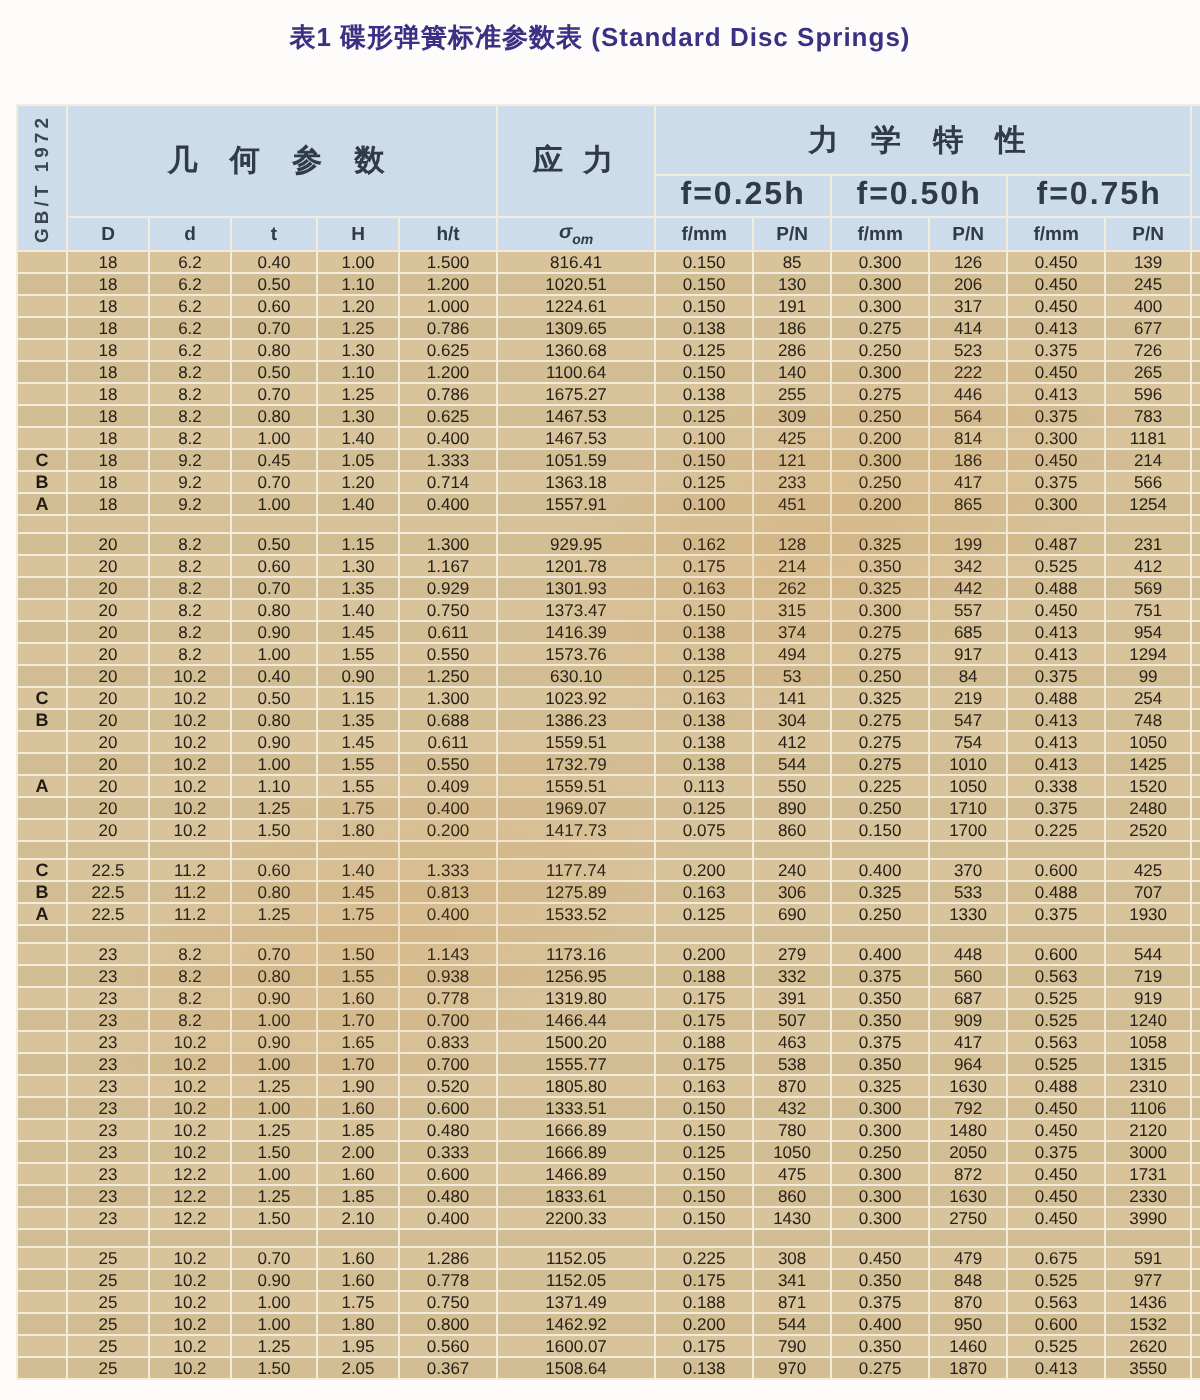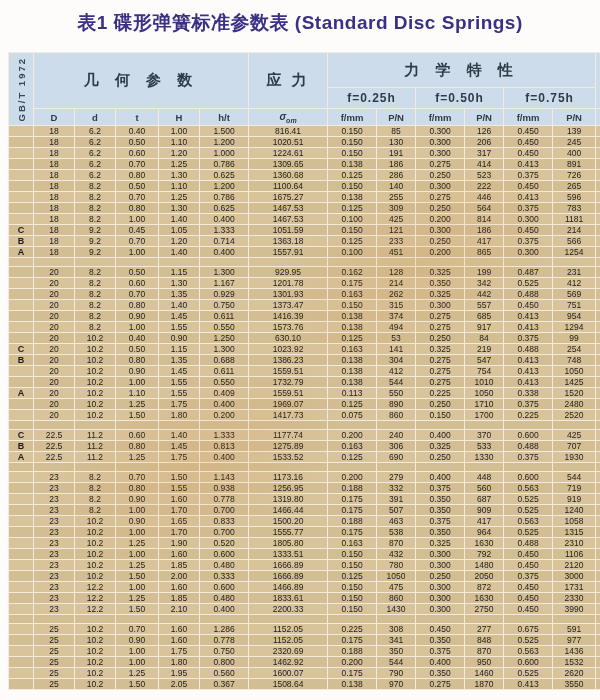--- a/index.html
+++ b/index.html
@@ -4,38 +4,38 @@
 <style>
   html,body{margin:0;padding:0;}
   body{
     width:600px;height:700px;position:relative;overflow:hidden;
     background:#fdfcfa;
     font-family:"Liberation Sans", sans-serif;
     -webkit-font-smoothing:antialiased;
   }
   .page-title{
     position:absolute;top:10px;left:0;width:600px;text-align:center;
-    font-size:19px;font-weight:bold;color:#3b3184;letter-spacing:0.5px;
+    font-size:13px;font-weight:bold;color:#3b3184;letter-spacing:0.5px;
     margin:0;
   }
   .table-wrap{
     position:absolute;left:8px;top:52px;width:584px;
   }
   table.disc{
     width:100%;table-layout:fixed;
     border-collapse:separate;border-spacing:1px;
     background:#f3ecdc;
   }
   
   th{
     background:#ccdcea;color:#2f3b46;font-weight:bold;padding:0;margin:0;
     overflow:hidden;white-space:nowrap;
   }
   th.group{font-size:15px;letter-spacing:6px;}
-  th.fdef{font-size:12px;font-weight:bold;letter-spacing:1px;height:20px;}
+  th.fdef{font-size:16px;font-weight:bold;letter-spacing:1px;height:20px;}
   th.colhead{font-size:9.5px;font-weight:bold;height:16px;}
   th.weight{font-size:14px;line-height:15px;letter-spacing:0;}
   th.gbt{vertical-align:middle;}
   .vert{
     writing-mode:vertical-rl;transform:rotate(180deg);
     font-size:9.5px;letter-spacing:2px;color:#3a4752;font-weight:bold;
     margin:0 auto;
   }
   tr.h1 th{height:34px;}
   
@@ -170,21 +170,21 @@
           <td>6.2</td>
           <td>0.70</td>
           <td>1.25</td>
           <td>0.786</td>
           <td>1309.65</td>
           <td>0.138</td>
           <td>186</td>
           <td>0.275</td>
           <td>414</td>
           <td>0.413</td>
-          <td>891</td>
+          <td>677</td>
           <td>1.23</td>
         </tr>
         <tr>
           <td class="lbl"></td>
           <td>18</td>
           <td>6.2</td>
           <td>0.80</td>
           <td>1.30</td>
           <td>0.625</td>
           <td>1360.68</td>
@@ -856,21 +856,21 @@
           <td class="lbl"></td>
           <td>25</td>
           <td>10.2</td>
           <td>0.70</td>
           <td>1.60</td>
           <td>1.286</td>
           <td>1152.05</td>
           <td>0.225</td>
           <td>308</td>
           <td>0.450</td>
-          <td>277</td>
+          <td>479</td>
           <td>0.675</td>
           <td>591</td>
           <td>2.25</td>
         </tr>
         <tr>
           <td class="lbl"></td>
           <td>25</td>
           <td>10.2</td>
           <td>0.90</td>
           <td>1.60</td>
@@ -884,23 +884,23 @@
           <td>977</td>
           <td>2.89</td>
         </tr>
         <tr>
           <td class="lbl"></td>
           <td>25</td>
           <td>10.2</td>
           <td>1.00</td>
           <td>1.75</td>
           <td>0.750</td>
-          <td>2320.69</td>
+          <td>1371.49</td>
           <td>0.188</td>
-          <td>350</td>
+          <td>871</td>
           <td>0.375</td>
           <td>870</td>
           <td>0.563</td>
           <td>1436</td>
           <td>3.21</td>
         </tr>
         <tr>
           <td class="lbl"></td>
           <td>25</td>
           <td>10.2</td>

